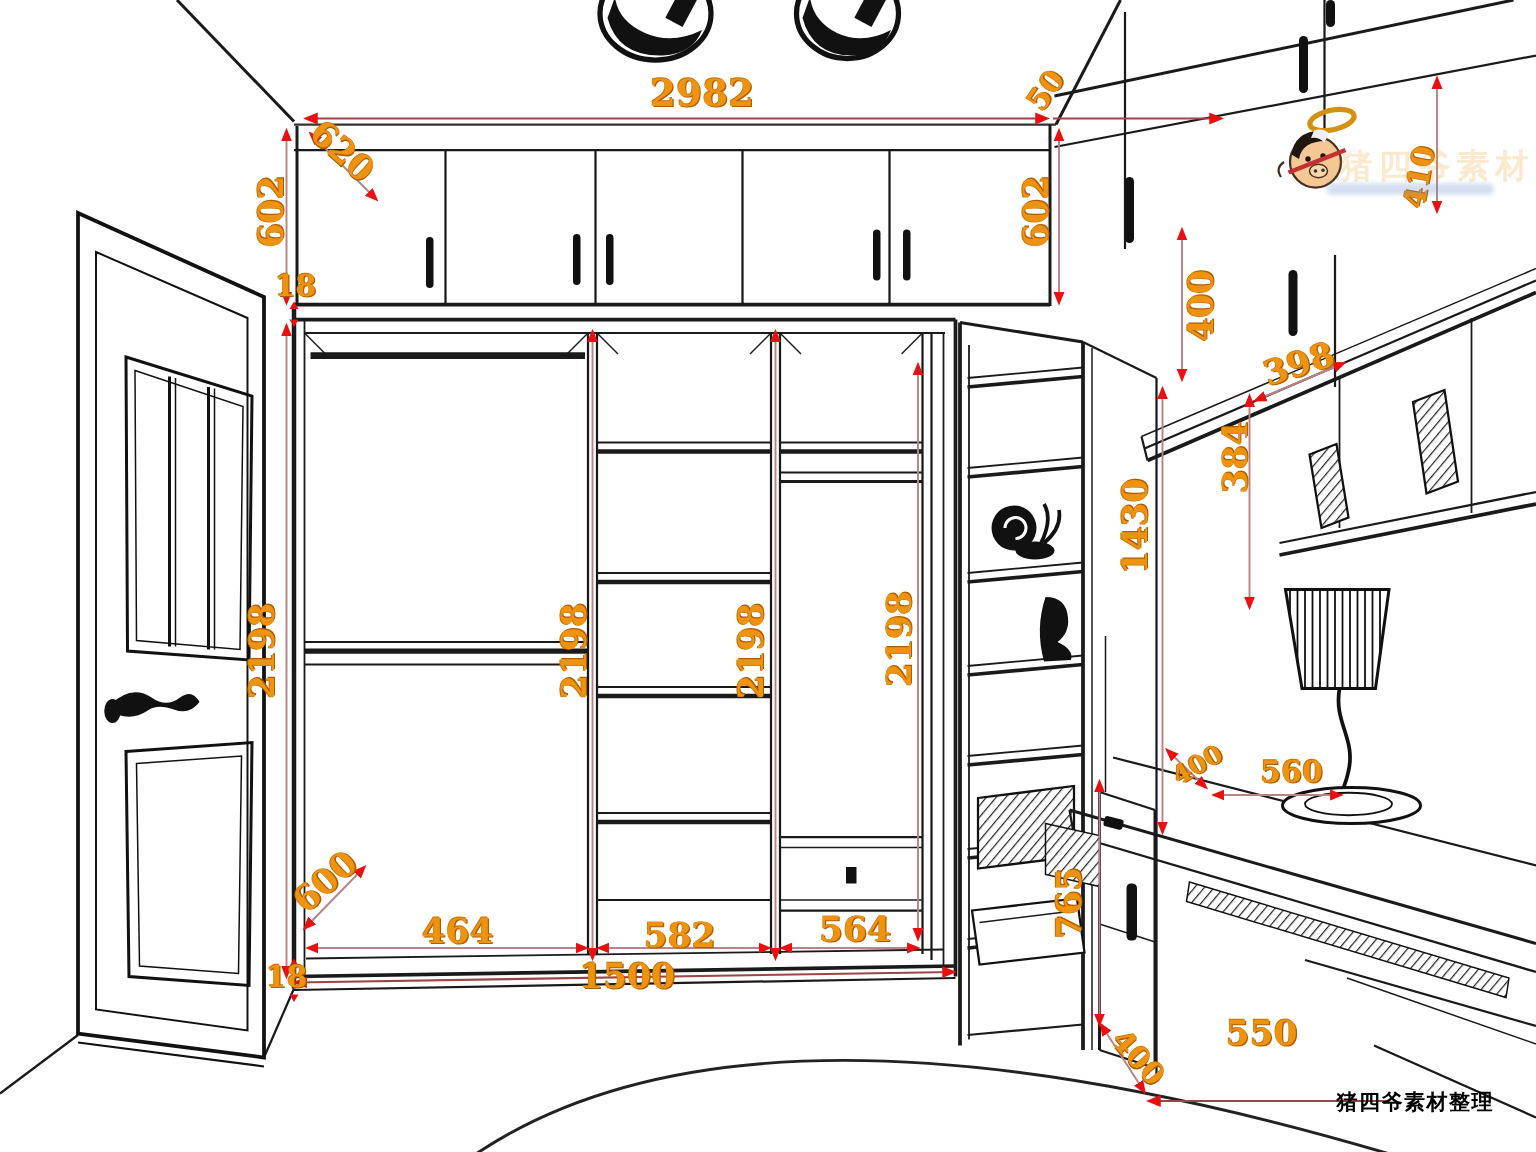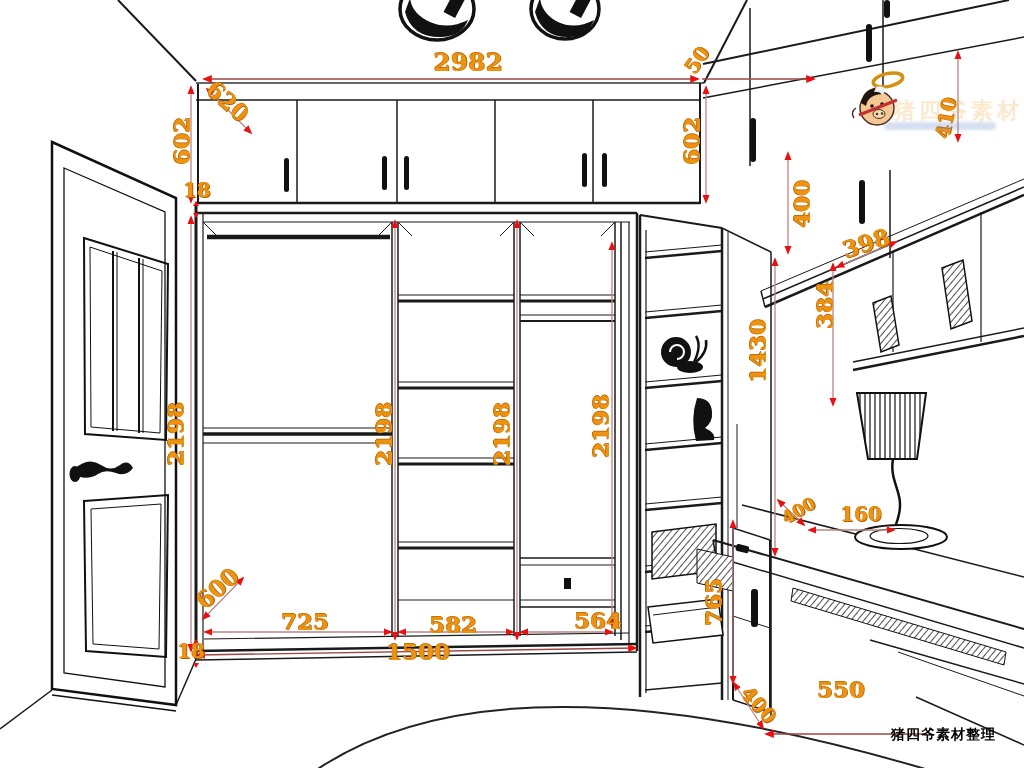--- a/index.html
+++ b/index.html
@@ -282,32 +282,32 @@
   <span class="dim md" style="left:697px;top:60px;transform:translate(-50%,-50%) rotate(-55deg)">50</span>
   <span class="dim" style="left:228px;top:101px;transform:translate(-50%,-50%) rotate(42deg)">620</span>
   <span class="dim" style="left:181px;top:141px;transform:translate(-50%,-50%) rotate(-90deg)">602</span>
   <span class="dim md" style="left:197px;top:190px">18</span>
   <span class="dim" style="left:691px;top:141px;transform:translate(-50%,-50%) rotate(-90deg)">602</span>
   <span class="dim" style="left:175px;top:434px;transform:translate(-50%,-50%) rotate(-90deg)">2198</span>
   <span class="dim" style="left:383px;top:434px;transform:translate(-50%,-50%) rotate(-90deg)">2198</span>
   <span class="dim" style="left:501px;top:434px;transform:translate(-50%,-50%) rotate(-90deg)">2198</span>
   <span class="dim" style="left:600px;top:426px;transform:translate(-50%,-50%) rotate(-90deg)">2198</span>
   <span class="dim" style="left:217px;top:588px;transform:translate(-50%,-50%) rotate(-42deg)">600</span>
-  <span class="dim" style="left:305px;top:621px">725</span>
+  <span class="dim" style="left:305px;top:621px">464</span>
   <span class="dim" style="left:453px;top:624px">582</span>
-  <span class="dim" style="left:598px;top:620px">564</span>
+  <span class="dim" style="left:570px;top:620px">564</span>
   <span class="dim" style="left:418px;top:651px">1500</span>
   <span class="dim md" style="left:191px;top:651px">18</span>
   <span class="dim" style="left:801px;top:204px;transform:translate(-50%,-50%) rotate(-90deg)">400</span>
   <span class="dim" style="left:866px;top:243px;transform:translate(-50%,-50%) rotate(-18deg)">398</span>
   <span class="dim" style="left:824px;top:305px;transform:translate(-50%,-50%) rotate(-90deg)">384</span>
   <span class="dim" style="left:757px;top:351px;transform:translate(-50%,-50%) rotate(-90deg)">1430</span>
   <span class="dim md" style="left:946px;top:118px;transform:translate(-50%,-50%) rotate(-80deg)">410</span>
   <span class="dim sm" style="left:799px;top:511px;transform:translate(-50%,-50%) rotate(-30deg)">400</span>
-  <span class="dim md" style="left:861px;top:514px">160</span>
+  <span class="dim md" style="left:861px;top:514px">560</span>
   <span class="dim" style="left:713px;top:602px;transform:translate(-50%,-50%) rotate(-90deg)">765</span>
   <span class="dim md" style="left:759px;top:705px;transform:translate(-50%,-50%) rotate(48deg)">400</span>
   <span class="dim" style="left:841px;top:689px">550</span>
 </div>
 
 <span class="wm-faint">猪四爷素材</span>
 <div class="wm-blue"></div>
 <div class="brand-bottom">猪四爷素材整理</div>
 
 </div>

